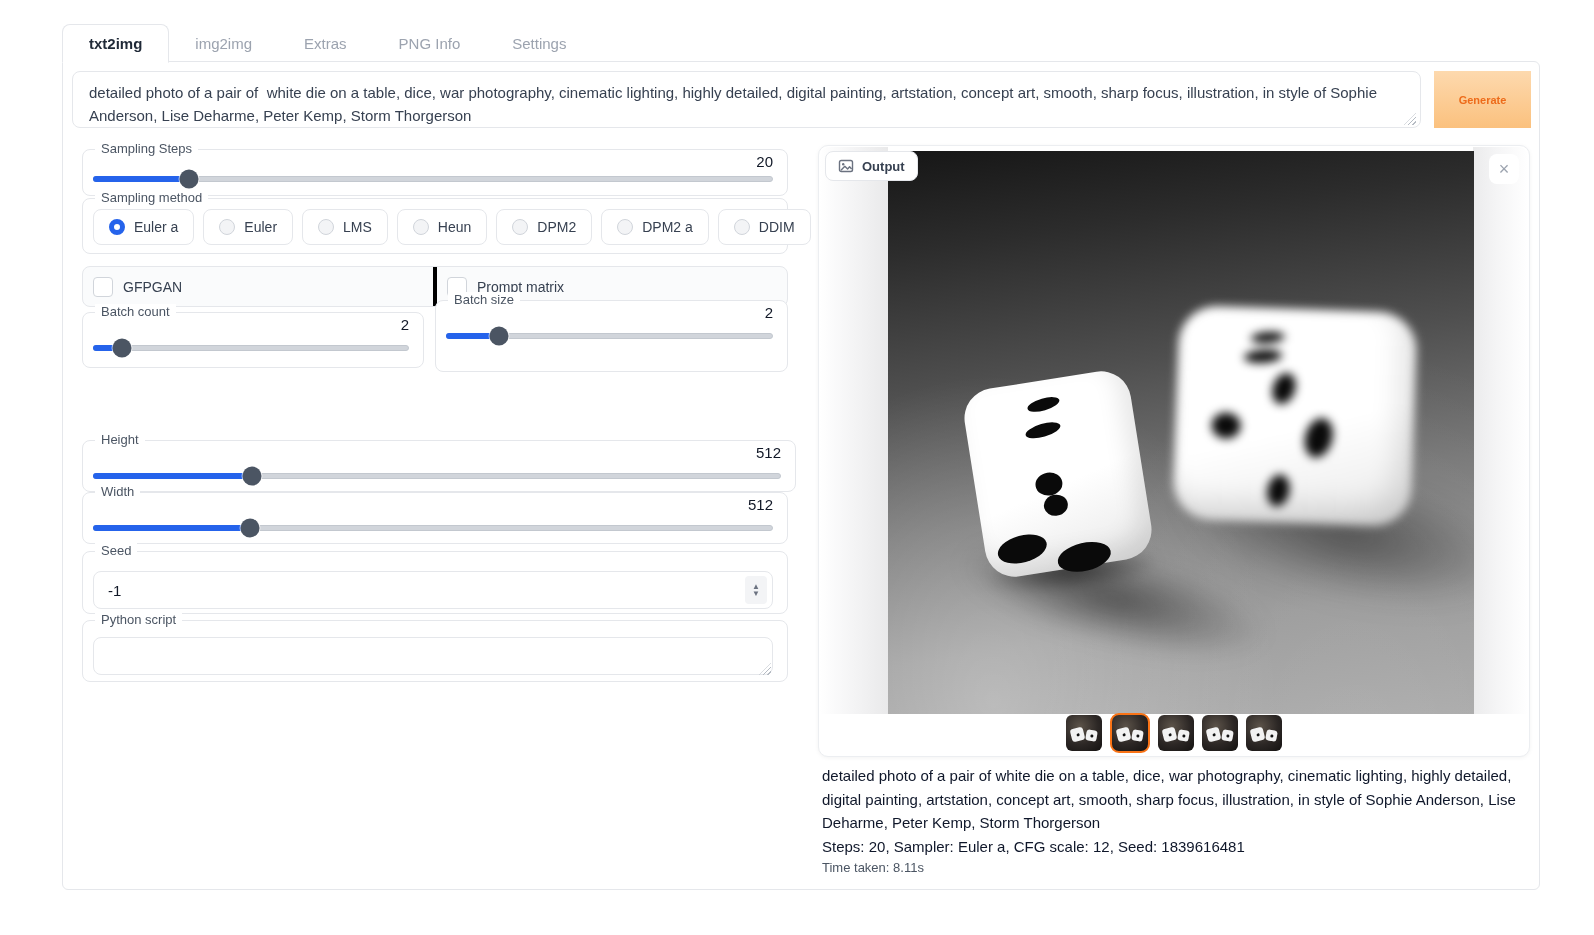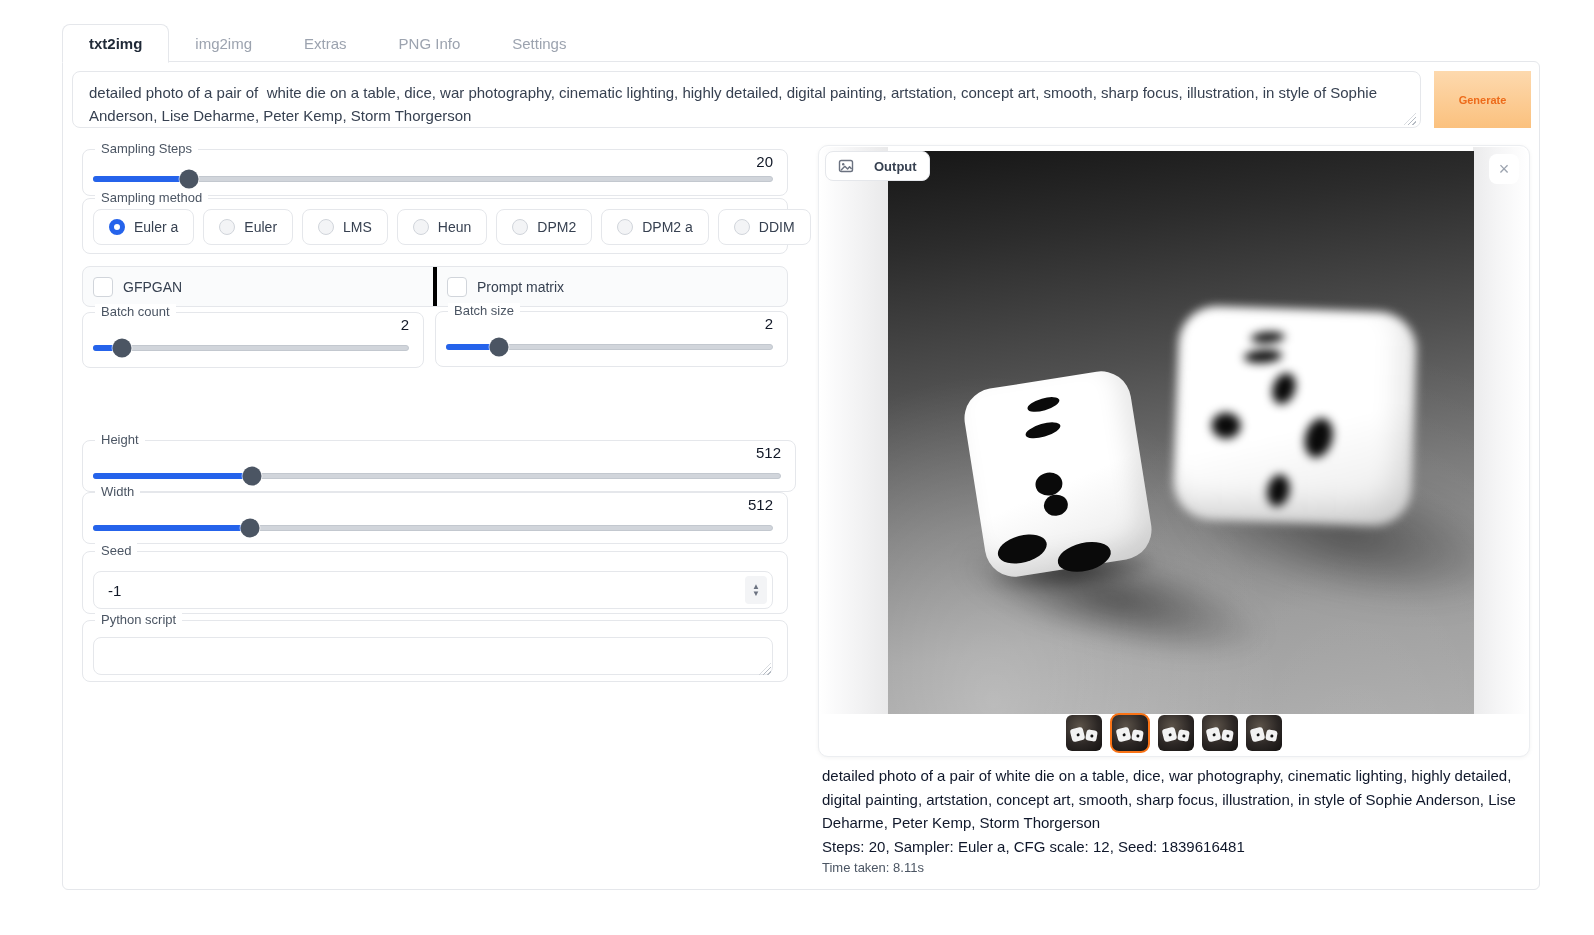--- a/index.html
+++ b/index.html
@@ -65,21 +65,21 @@
   .script-area { position:absolute; left:10px; top:16px; right:14px; height:38px; border:1px solid #e5e7eb;
     border-radius:8px; resize:none; font-family:inherit; font-size:14px; padding:8px 12px; }
 
   
   .out-card { position:absolute; left:818px; top:145px; width:712px; height:612px; background:#fff;
     border:1px solid #eceef1; border-radius:10px; box-shadow:0 1px 4px rgba(0,0,0,.05); }
   .out-flank-l { position:absolute; left:1px; top:1px; width:68px; height:567px;
     background:linear-gradient(90deg,#ffffff 0%,#f3f3f4 55%,#e9e9ea 100%); border-radius:9px 0 0 0; }
   .out-flank-r { position:absolute; right:1px; top:1px; width:55px; height:567px;
     background:linear-gradient(270deg,#ffffff 0%,#f5f5f6 55%,#ebebec 100%); border-radius:0 9px 0 0; }
-  .out-chip { position:absolute; left:6px; top:5px; display:flex; align-items:center; gap:20px; background:#fff;
+  .out-chip { position:absolute; left:6px; top:5px; display:flex; align-items:center; gap:8px; background:#fff;
     border:1px solid #e5e7eb; border-radius:8px; padding:6px 12px; z-index:4; }
   .out-chip span { font-size:13px; font-weight:700; color:#374151; }
   .out-close { position:absolute; right:10px; top:8px; width:30px; height:30px; background:#fff; border-radius:8px;
     border:none; color:#9ca3af; font-size:18px; cursor:pointer; z-index:4; display:flex; align-items:center; justify-content:center; }
 
   
   .scene { position:absolute; left:69px; top:5px; width:586px; height:563px; overflow:hidden; cursor:pointer;
     background:
       radial-gradient(ellipse at 18% 98%, rgba(255,255,255,.30), transparent 42%),
       radial-gradient(ellipse at 80% 115%, rgba(255,255,255,.12), transparent 50%),
@@ -196,21 +196,21 @@
   </div>
 
   <div class="group" style="left:82px; top:312px; width:342px; height:56px;">
     <div class="legend">Batch count</div>
     <div class="val">2</div>
     <div class="track" style="top:32px;">
       <div class="fill" style="width: calc(9% + 1px);"></div>
         <div class="handle" style="left: 9%;"></div>
     </div>
   </div>
-  <div class="group" style="left:435px; top:311px; width:353px; height:56px;">
+  <div class="group" style="left:435px; top:300px; width:353px; height:72px;">
     <div class="legend">Batch size</div>
     <div class="val">2</div>
     <div class="track" style="top:32px;">
       <div class="fill" style="width: calc(16% + 1px);"></div>
         <div class="handle" style="left: 16%;"></div>
     </div>
   </div>
 
 
   <div class="group" style="left:82px; top:420px; width:714px; height:52px;margin-top:20px;">

